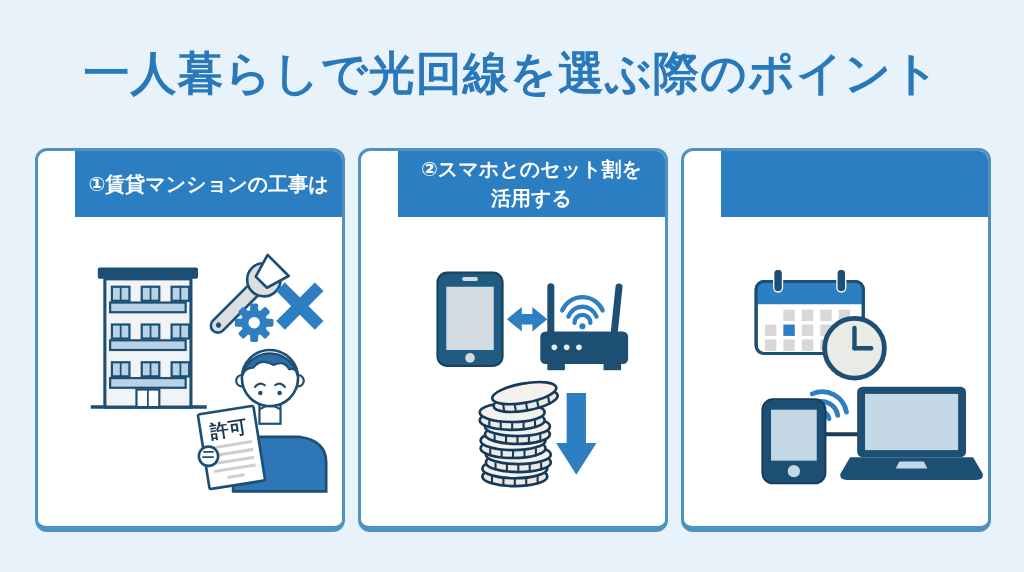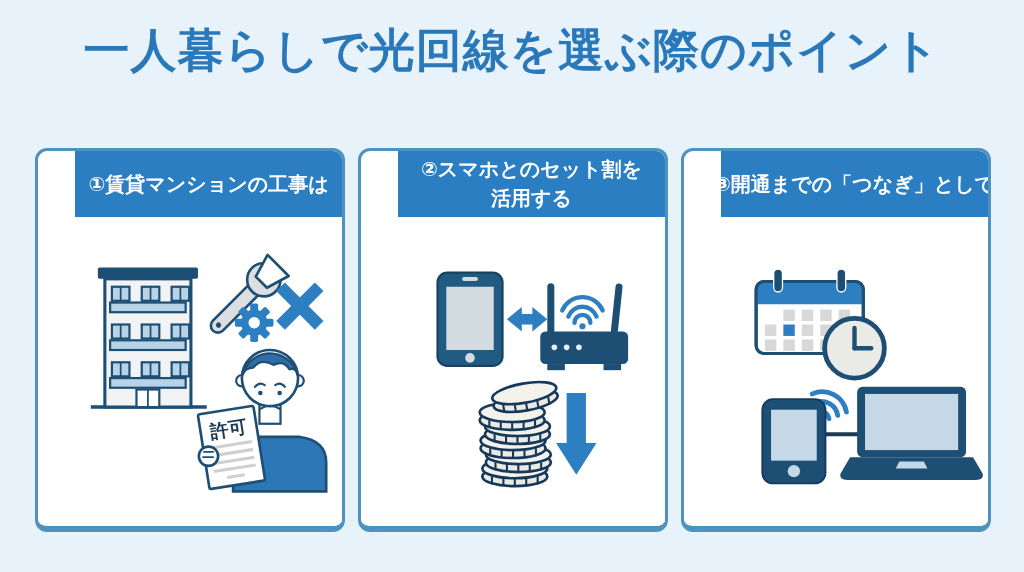--- a/index.html
+++ b/index.html
@@ -3,21 +3,21 @@
 <meta charset="utf-8">
 <style>
   html,body{margin:0;padding:0;}
   body{
     width:1024px;height:572px;overflow:hidden;
     background:#e7f2fb;
     font-family:"Liberation Sans","DejaVu Sans",sans-serif;
     position:relative;
   }
   .title{
-    position:absolute;top:20px;left:0;width:1024px;
+    position:absolute;top:43px;left:0;width:1024px;
     text-align:center;
     font-size:46px;font-weight:800;letter-spacing:1px;
     color:#2878ba;
     white-space:nowrap;
   }
   .cards{
     position:absolute;left:35px;top:148px;
     display:flex;gap:13px;
   }
   .card{
@@ -263,21 +263,20 @@
             </g>
           </g>
 
           <polygon fill="#2e7fc1" points="192,179 214,179 214,236 226,236 203,272 180,236 192,236"></polygon>
         </svg>
       </div>
     </div>
 
     <div class="card">
       <div class="card-header">
-        <span>③開通までの「つなぎ」として</span>
       </div>
       <div class="card-body">
         <svg viewBox="0 0 304 309" xmlns="http://www.w3.org/2000/svg">
 
           <g>
             <rect x="40" y="52" width="122" height="82" rx="9" fill="#ffffff" stroke="#1d4e74" stroke-width="3.5"></rect>
             <path d="M40 61 Q40 52 49 52 L153 52 Q162 52 162 61 L162 78 L40 78 Z" fill="#2e7fc1"></path>
             <rect x="40" y="52" width="122" height="82" rx="9" fill="none" stroke="#1d4e74" stroke-width="3.5"></rect>
             <rect x="60" y="38" width="10" height="26" rx="5" fill="#1d4e74" stroke="#ffffff" stroke-width="1.5"></rect>
             <rect x="132" y="38" width="10" height="26" rx="5" fill="#1d4e74" stroke="#ffffff" stroke-width="1.5"></rect>

